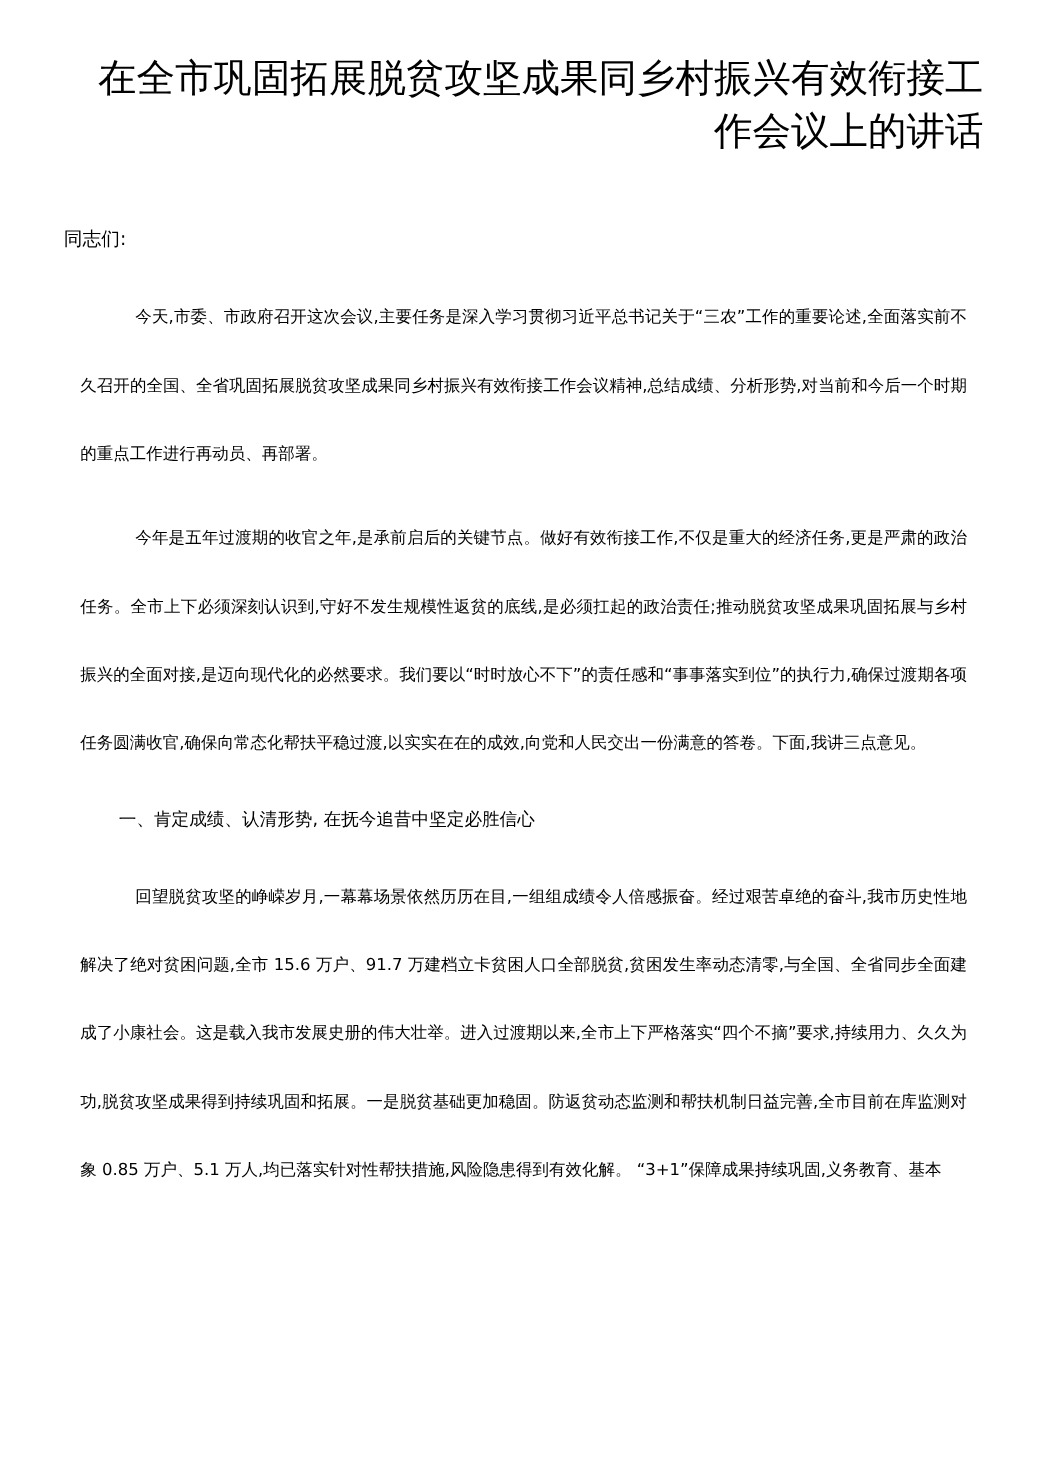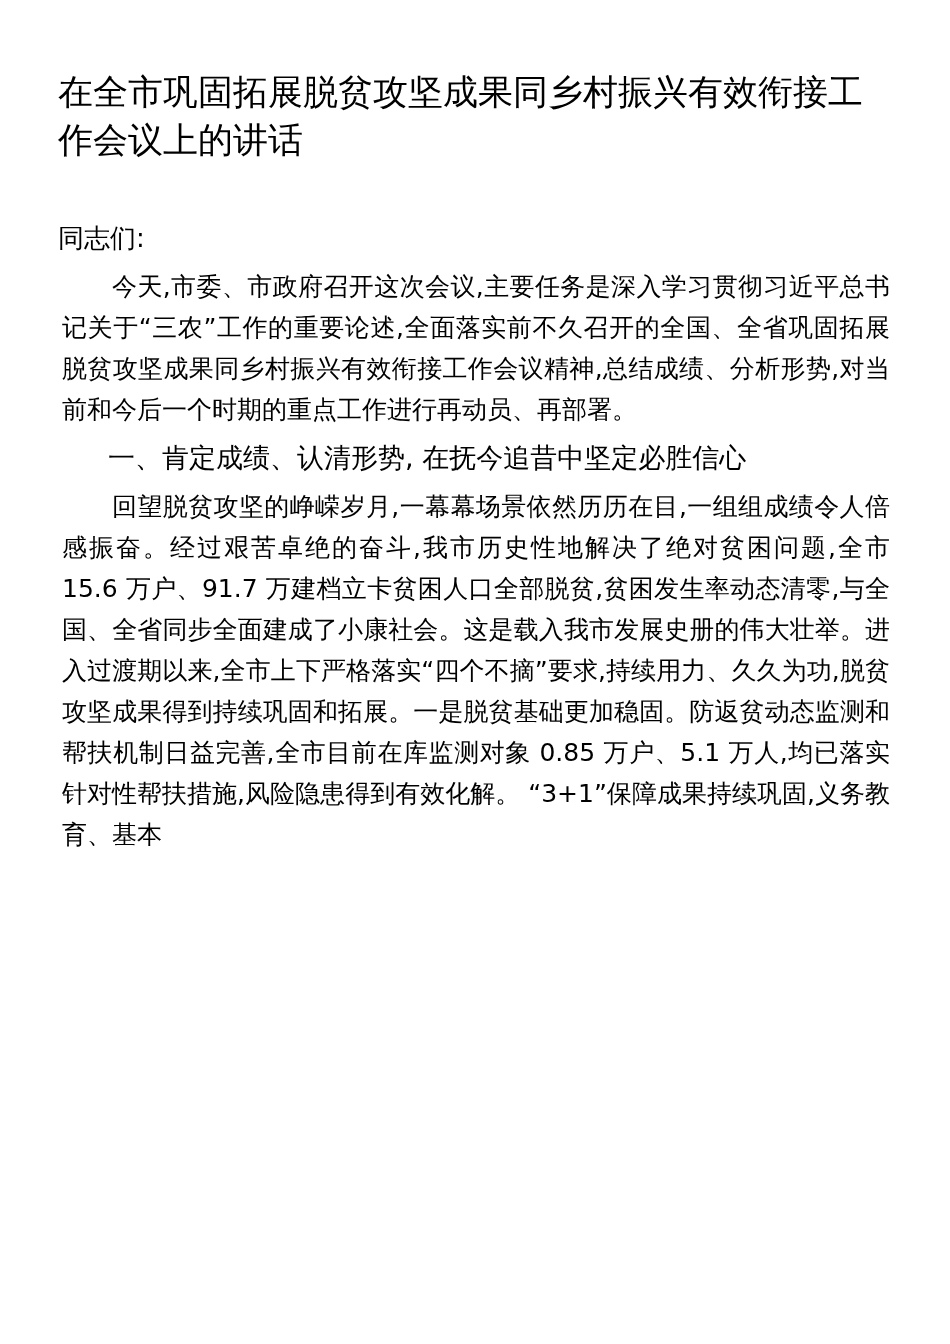--- a/index.html
+++ b/index.html
@@ -1,31 +1,32 @@
 <!DOCTYPE html>
 <html><head>
 <meta charset="utf-8">
 <style>
   html, body { margin:0; padding:0; background:#ffffff; }
   body { width:950px; height:1344px; overflow:hidden; position:relative;
          font-family:"DejaVu Sans","Liberation Sans",sans-serif; color:#000; }
   .page { position:absolute; left:58px; top:0; width:836px; }
-  .title { margin:0; padding-top:68px; text-align:left; font-size:35px; font-weight:normal;
+  .title { margin:0; padding-top:48px; text-align:right; font-size:35px; font-weight:normal;
            line-height:48px; letter-spacing:0px; width:836px; margin-left:0; }
-  .salutation { margin-top:50px; font-size:26px; line-height:48px; }
-  .para { font-size:25px; line-height:41px; text-indent:50px; text-align:justify; margin:4px; }
-  .heading1 { font-size:27px; line-height:48px; text-indent:50px; margin:0; }
+  .salutation { margin-top:50px; font-size:17px; line-height:48px; }
+  .para { font-size:15px; line-height:62px; text-indent:50px; text-align:justify; margin:15px; }
+  .heading1 { font-size:16px; line-height:48px; text-indent:50px; margin:0; }
   b.lead { font-weight:normal; }
 </style>
 </head>
 <body>
 
 <div class="page">
   <h1 class="title">在全市巩固拓展脱贫攻坚成果同乡村振兴有效衔接工作会议上的讲话</h1>
 
   <div class="salutation">同志们:</div>
 
   <p class="para">今天,市委、市政府召开这次会议,主要任务是深入学习贯彻习近平总书记关于“三农”工作的重要论述,全面落实前不久召开的全国、全省巩固拓展脱贫攻坚成果同乡村振兴有效衔接工作会议精神,总结成绩、分析形势,对当前和今后一个时期的重点工作进行再动员、再部署。</p>
+  <p class="para">今年是五年过渡期的收官之年,是承前启后的关键节点。做好有效衔接工作,不仅是重大的经济任务,更是严肃的政治任务。全市上下必须深刻认识到,守好不发生规模性返贫的底线,是必须扛起的政治责任;推动脱贫攻坚成果巩固拓展与乡村振兴的全面对接,是迈向现代化的必然要求。我们要以“时时放心不下”的责任感和“事事落实到位”的执行力,确保过渡期各项任务圆满收官,确保向常态化帮扶平稳过渡,以实实在在的成效,向党和人民交出一份满意的答卷。下面,我讲三点意见。</p>
 
   <p class="heading1">一、肯定成绩、认清形势, 在抚今追昔中坚定必胜信心</p>
 
   <p class="para"><span>回望脱贫攻坚的峥嵘岁月,一幕幕场景依然历历在目,一组组成绩令人倍感振奋。经过艰苦卓绝的奋斗,我市历史性地解决了绝对贫困问题,全市 15.6 万户、91.7 万建档立卡贫困人口全部脱贫,贫困发生率动态清零,与全国、全省同步全面建成了小康社会。这是载入我市发展史册的伟大壮举。进入过渡期以来,全市上下严格落实“四个不摘”要求,持续用力、久久为功,脱贫攻坚成果得到持续巩固和拓展。</span><b class="lead">一是</b><span>脱贫基础更加稳固。防返贫动态监测和帮扶机制日益完善,全市目前在库监测对象 0.85 万户、5.1 万人,均已落实针对性帮扶措施,风险隐患得到有效化解。 “3+1”保障成果持续巩固,义务教育、基本</span></p>
 </div>
 
 </body></html>

